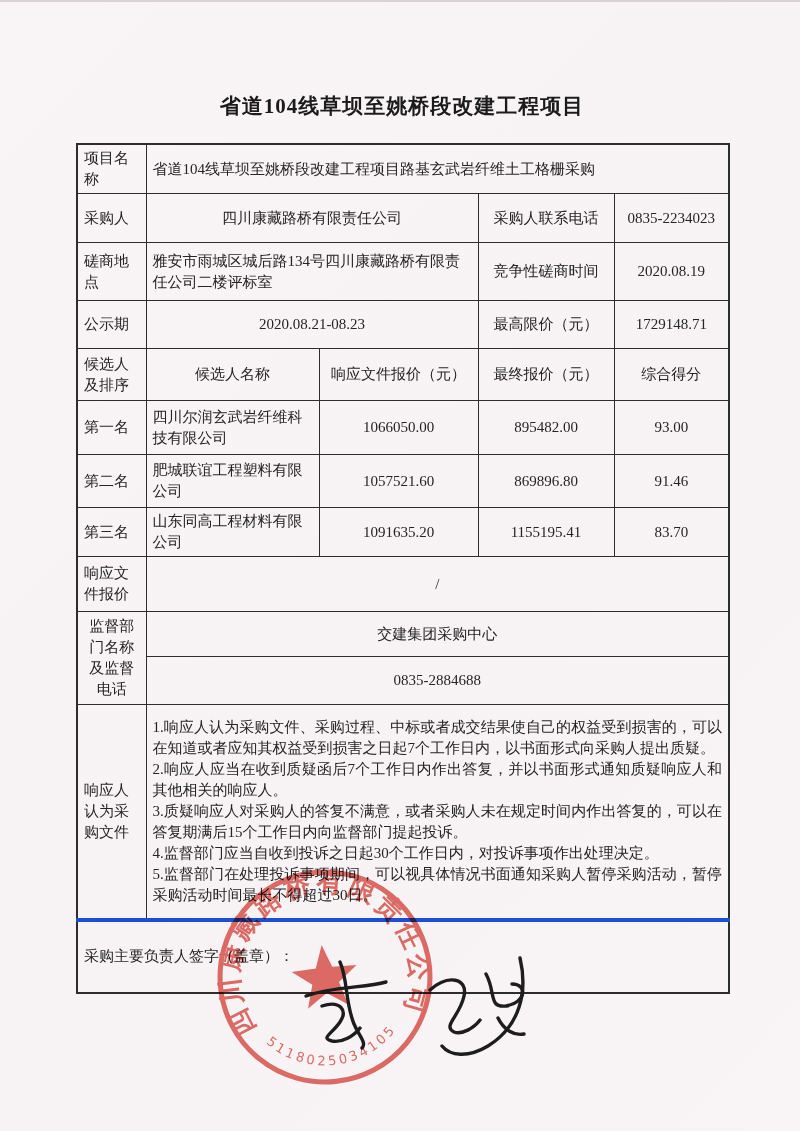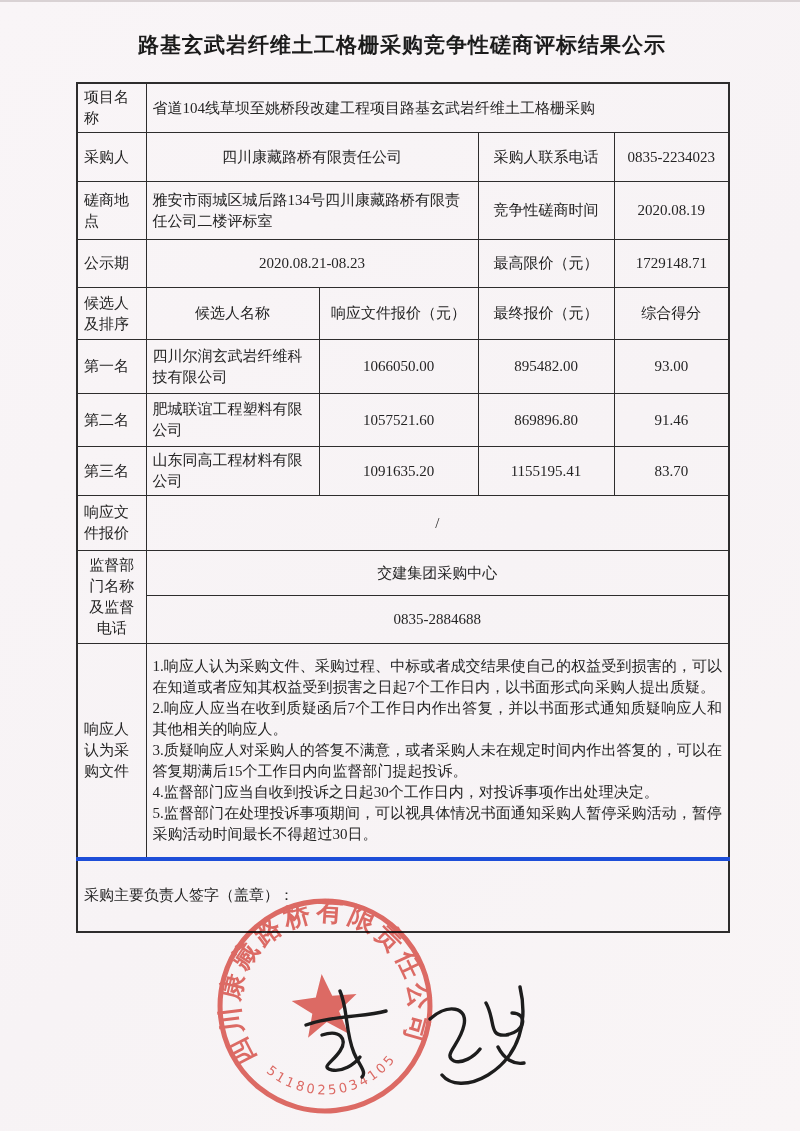--- a/index.html
+++ b/index.html
@@ -69,21 +69,21 @@
     position: absolute; left: 282px; top: 938px;
     width: 290px; height: 125px;
     pointer-events: none;
   }
 </style>
 </head>
 <body>
 
 <div class="page">
 
-  <div class="title title2">路基玄武岩纤维土工格栅采购竞争性磋商评标结果公示</div>
+  <div class="title title1">省道104线草坝至姚桥段改建工程项目</div>
 
   <table class="doc">
     <colgroup>
       <col style="width:69px">
         <col style="width:173px">
         <col style="width:159px">
         <col style="width:136px">
         <col style="width:115px">
     </colgroup>
 

